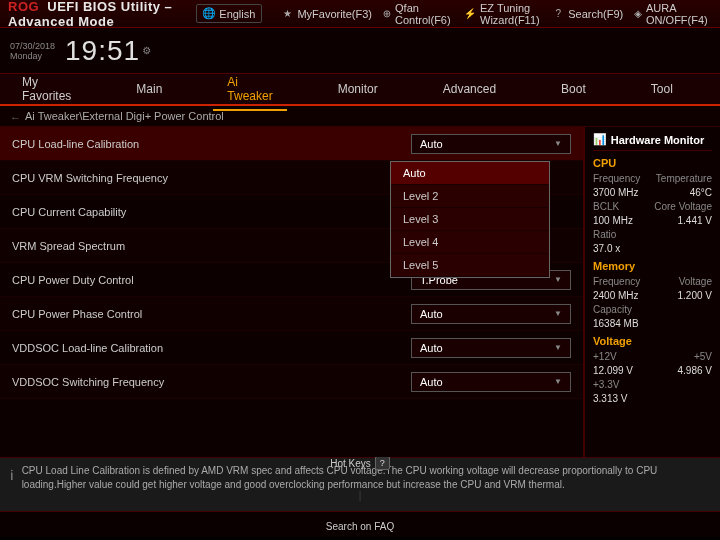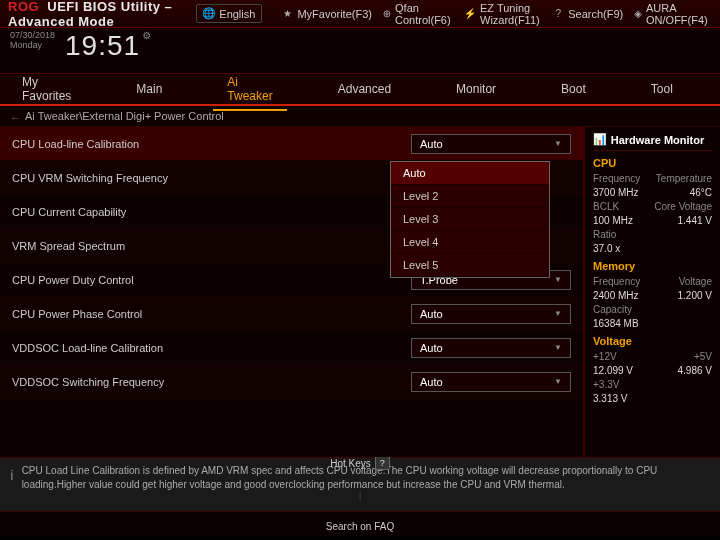--- a/index.html
+++ b/index.html
@@ -56,20 +56,21 @@
       align-items: center;
       justify-content: center;
       font-size: 10px;
       color: #aaa;
     }
 
     
     .datetime-bar {
       background: #0d0000;
       display: flex;
+      align-items: center;
       padding: 2px 10px;
       height: 46px;
       border-bottom: 1px solid #500;
     }
     .datetime-info {
       display: flex;
       flex-direction: column;
       margin-right: 10px;
     }
     .date-text { font-size: 9px; color: #888; }
@@ -344,22 +345,22 @@
     </span>
   </div>
   <span class="time-text">19:51</span>
   <span class="gear-icon-small">⚙</span>
 </div>
 
 <div class="main-nav">
   <div class="nav-item">My Favorites</div>
   <div class="nav-item">Main</div>
   <div class="nav-item active">Ai Tweaker</div>
+  <div class="nav-item">Monitor</div>
   <div class="nav-item">Advanced</div>
-  <div class="nav-item">Monitor</div>
   <div class="nav-item">Boot</div>
   <div class="nav-item">Tool</div>
   <div class="nav-item">Exit</div>
 </div>
 
 <div class="breadcrumb">
   <span class="breadcrumb-arrow">←</span>
   <span>Ai Tweaker\External Digi+ Power Control</span>
 </div>
 

